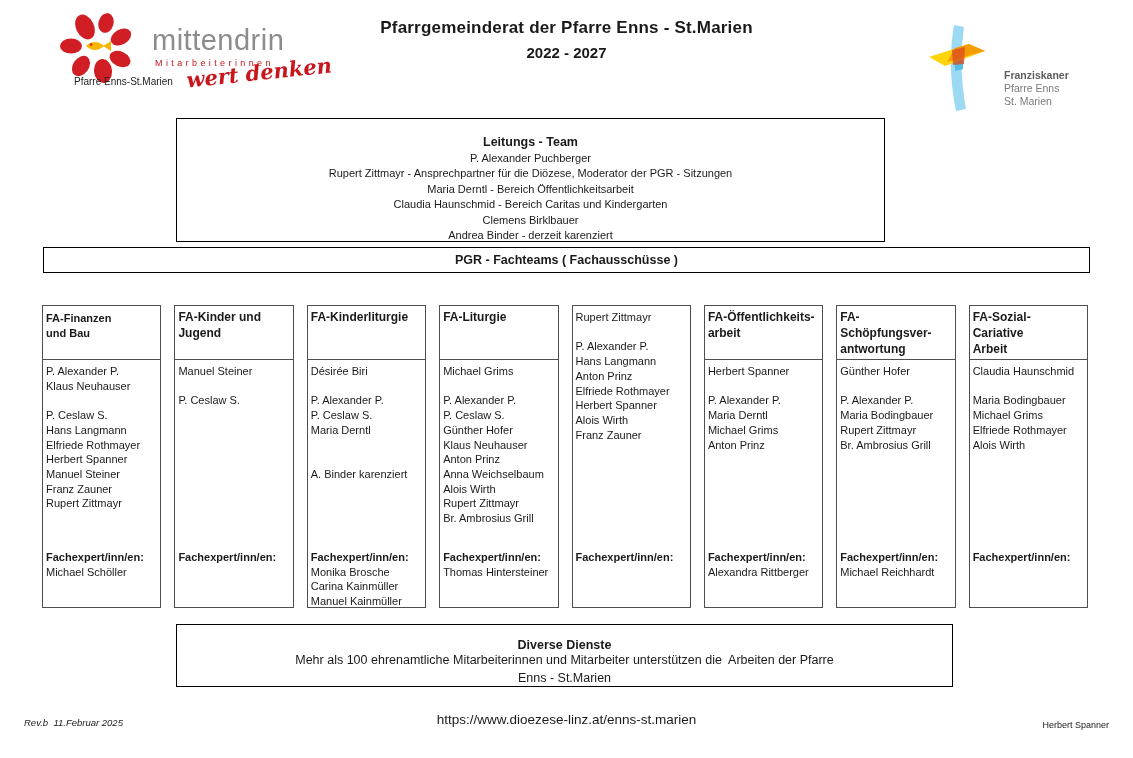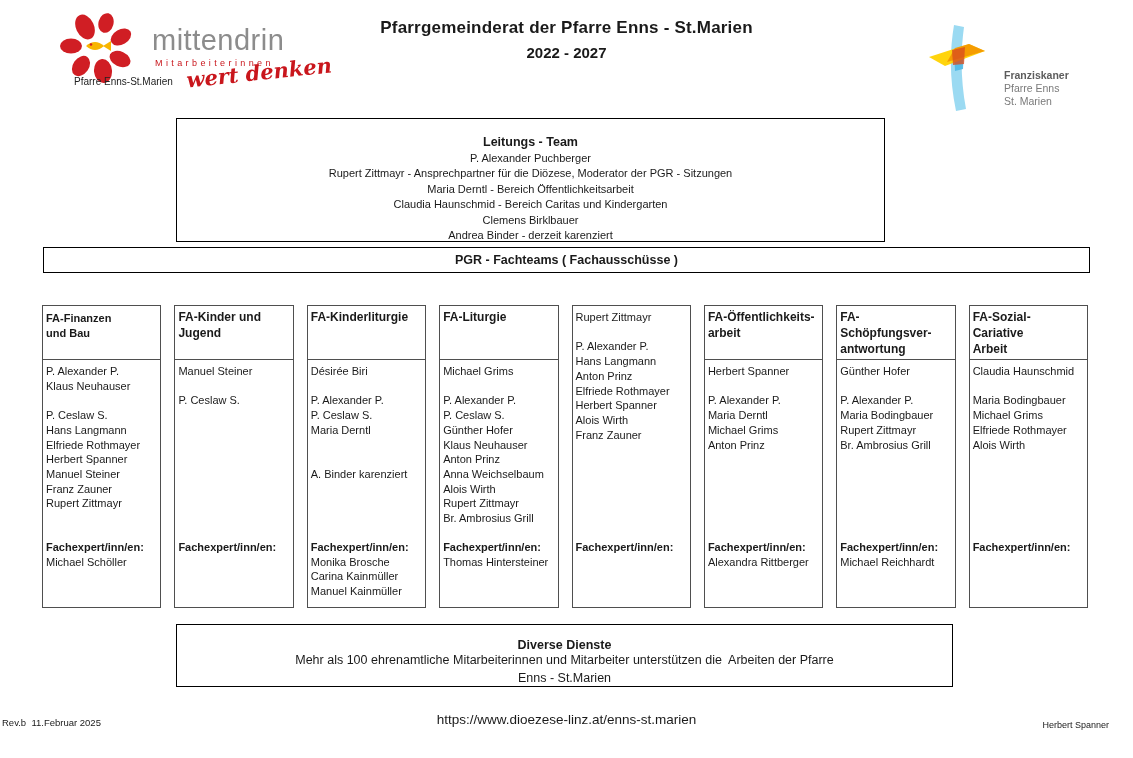--- a/index.html
+++ b/index.html
@@ -46,33 +46,33 @@
   
   .teams { position:absolute; left:42px; top:305px; width:1046px; height:303px; display:flex; gap:13px; }
   .team { position:relative; flex:1; border:1px solid #4f4f4f; background:#fff; }
   .team-h {
     height:54px; border-bottom:1px solid #4f4f4f; padding:3px 3px 0 3px;
     font-weight:bold; font-size:12px; line-height:16px; white-space:pre; overflow:visible;
   }
   .team:first-child .team-h { font-size:11px; line-height:14.5px; padding-top:5px; }
   .team-m { padding:4px 3px 0 3px; font-size:11px; line-height:14.7px; white-space:pre; }
   .team-x { position:absolute; left:3px; right:1px; top:234px; font-size:11px; line-height:14.7px; }
-  .team-x .xl { font-weight:bold; }
+  .team-x .xl { font-weight:bold;margin-top:10px; }
   .team-x .xe { white-space:pre; }
 
   
   .box-diverse {
     position:absolute; left:176px; top:624px; width:777px; height:63px;
     border:1px solid #000; text-align:center; padding-top:13px;
   }
   .box-diverse .dt { font-weight:bold; font-size:12.5px; }
   .box-diverse .dl { font-size:12.5px; line-height:17.5px; white-space:pre; }
 
   
-  .f-left  { position:absolute; left:2px;  top:717px; font-size:9.5px; white-space:pre; }
+  .f-left  { position:absolute; left:24px;  top:717px; font-size:9.5px; white-space:pre;font-style:italic; }
   .f-center{ position:absolute; left:0; right:0; top:712px; text-align:center; font-size:13.5px; }
   .f-right { position:absolute; right:24px; top:720px; font-size:9px; }
 </style>
 </head>
 <body>
 
 <div class="page">
 
   <div class="logo-left">
     <svg class="blossom" width="90" height="70" viewBox="0 0 90 70">

